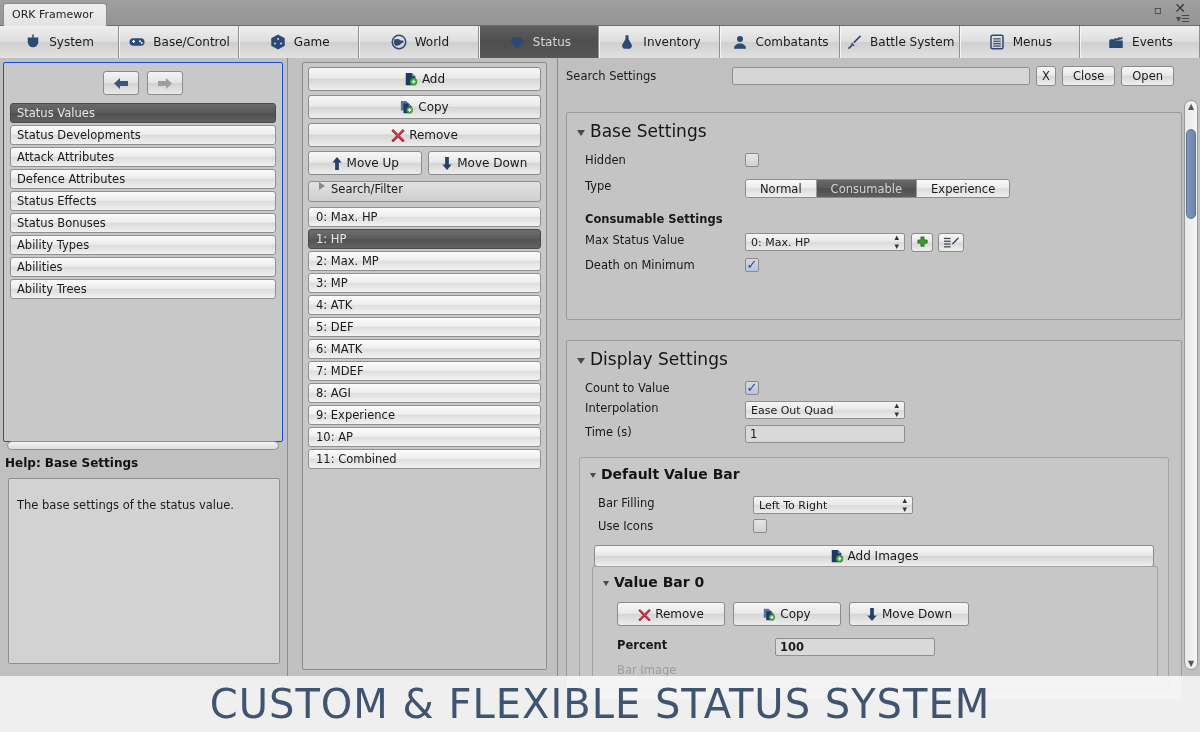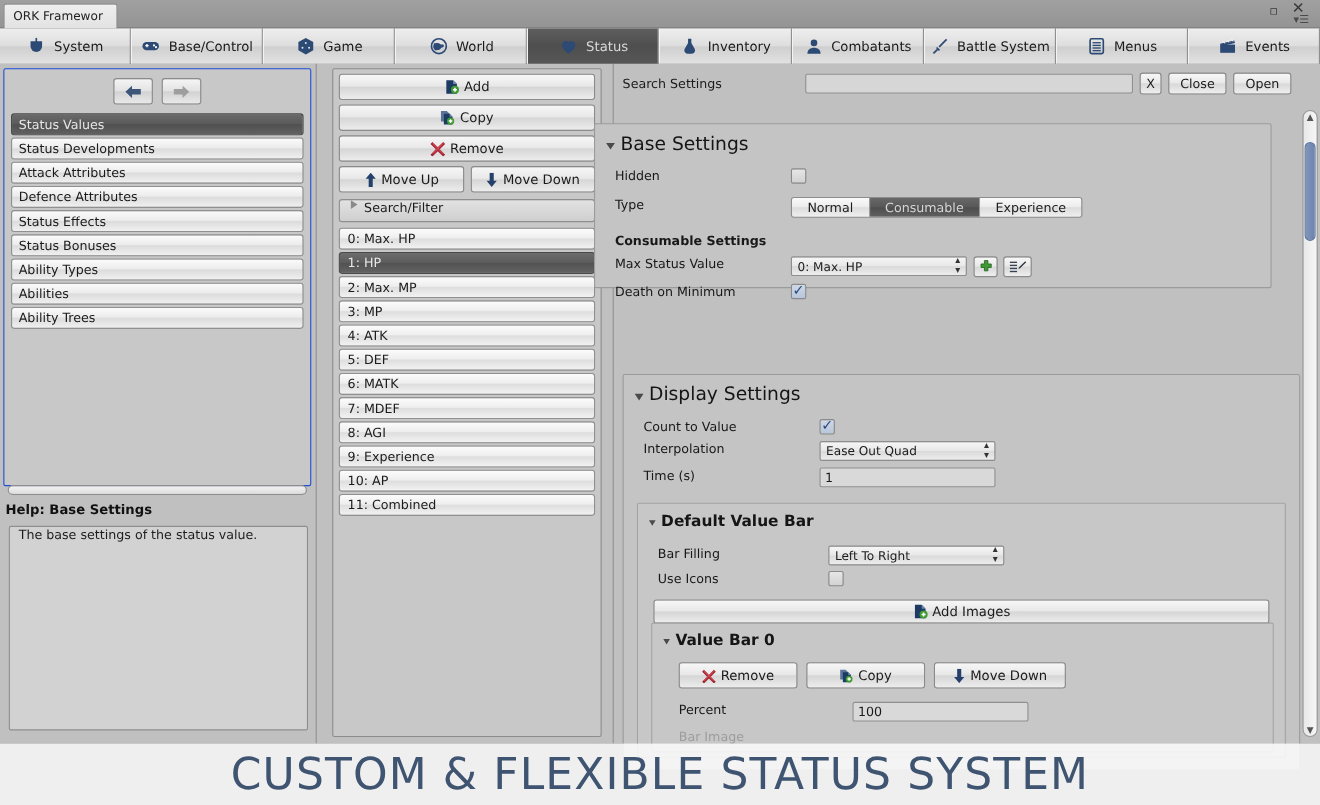--- a/index.html
+++ b/index.html
@@ -85,21 +85,21 @@
     margin:3px 4px; height:9px; border:1px solid #8e8e8e; border-radius:5px;
     background:linear-gradient(180deg,#f3f3f3,#dcdcdc);
   }
   .help-head {
     position:absolute; left:5px; top:456px; width:276px;
     font-size:12px; font-weight:bold; color:#111;
   }
   .help-box {
     position:absolute; left:8px; top:478px; width:272px; height:186px;
     background:#d2d2d2; border:1px solid #8e8e8e; border-radius:2px;
-    padding:0 8px; font-size:11.5px; color:#1d1d1d;
+    padding:19px 8px; font-size:11.5px; color:#1d1d1d;
   }
   .panel-left-bg {
     position:absolute; left:0; top:58px; width:288px; height:618px;
     background:#c0c0c0; border-right:1px solid #8b8b8b;
   }
 
   
   .panel-mid-bg {
     position:absolute; left:288px; top:58px; width:270px; height:618px;
     background:#c0c0c0; border-right:1px solid #8b8b8b;
@@ -495,21 +495,21 @@
   <div class="panel-right-bg"></div>
 
   <div class="searchbar">
     <div class="lbl">Search Settings</div>
     <input value="" placeholder="" style="">
     <div class="sbtn sq">X</div>
     <div class="sbtn">Close</div>
     <div class="sbtn">Open</div>
   </div>
 
-  <div class="box" style="left:540px; top:112px; width:616px; height:150px;">
+  <div class="box" style="left:566px; top:112px; width:616px; height:208px;">
     <div class="sec-title" style="margin:8px 0 0 10px;">
       <span class="tri-d"></span>
       <span>Base Settings</span>
     </div>
 
     <div class="row" style="margin:12px 0 0 18px;">
       <span class="lab">Hidden</span>
       <span class="cbox"></span>
     </div>
 
@@ -638,21 +638,21 @@
             <span>Copy</span>
           </div>
           <div class="btn" style="width:120px; margin:0;">
             <svg width="12" height="13" viewBox="0 0 12 14">
               <path d="M6 14l5-6H8V0H4v8H1z" fill="#25406b"></path>
             </svg>
             <span>Move Down</span>
           </div>
         </div>
 
-        <div class="row" style="margin:12px 0 0 24px;">
+        <div class="row" style="margin:12px 0 0 24px;font-weight:bold;">
           <span class="lab" style="width:158px;">Percent</span>
           <span class="txtin" style="width:160px;">100</span>
         </div>
 
         <div class="row" style="margin:7px 0 0 24px;">
           <span class="lab" style="width:158px; color:#9d9d9d;">Bar Image</span>
         </div>
       </div>
     </div>
   </div>

